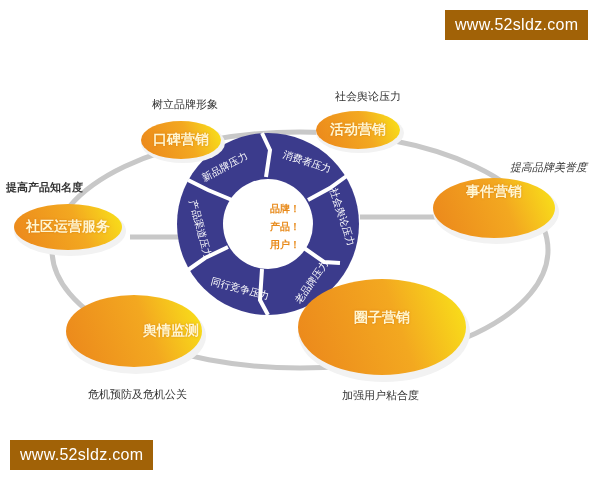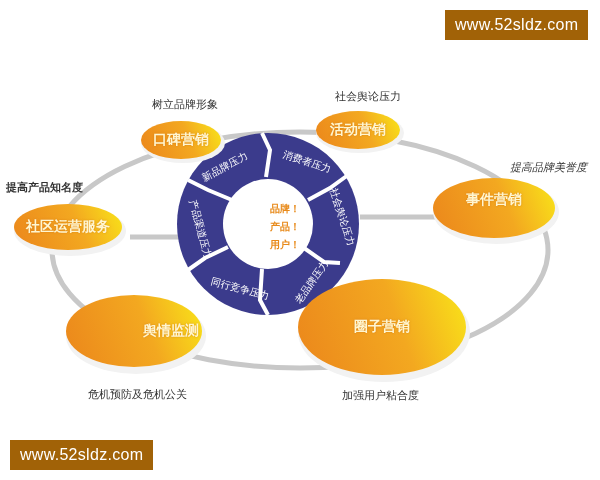--- a/index.html
+++ b/index.html
@@ -69,22 +69,22 @@
 
 <div class="seg" style="left:200px;top:160px;transform:rotate(-28deg);">新品牌压力</div>
 <div class="seg" style="left:282px;top:155px;transform:rotate(18deg);">消费者压力</div>
 <div class="seg" style="left:312px;top:210px;transform:rotate(72deg);">社会舆论压力</div>
 <div class="seg" style="left:287px;top:275px;transform:rotate(-55deg);">老品牌压力</div>
 <div class="seg" style="left:210px;top:282px;transform:rotate(15deg);">同行竞争压力</div>
 <div class="seg" style="left:170px;top:222px;transform:rotate(75deg);">产品渠道压力</div>
 
 <div class="olbl" style="left:181px;top:140px;">口碑营销</div>
 <div class="olbl" style="left:358px;top:130px;">活动营销</div>
-<div class="olbl" style="left:494px;top:200px;">事件营销</div>
-<div class="olbl" style="left:382px;top:327px;">圈子营销</div>
+<div class="olbl" style="left:494px;top:192px;">事件营销</div>
+<div class="olbl" style="left:382px;top:318px;">圈子营销</div>
 <div class="olbl" style="left:134px;top:331px;margin-left:37px;">舆情监测</div>
 <div class="olbl" style="left:68px;top:227px;">社区运营服务</div>
 
 <div class="lbl" style="left:152px;top:97px;">树立品牌形象</div>
 <div class="lbl" style="left:335px;top:89px;">社会舆论压力</div>
 <div class="lbl" style="left:510px;top:160px;font-style:italic;">提高品牌美誉度</div>
 <div class="lbl" style="left:342px;top:388px;">加强用户粘合度</div>
 <div class="lbl" style="left:88px;top:387px;">危机预防及危机公关</div>
 <div class="lbl" style="left:6px;top:180px;font-weight:bold;">提高产品知名度</div>
 

